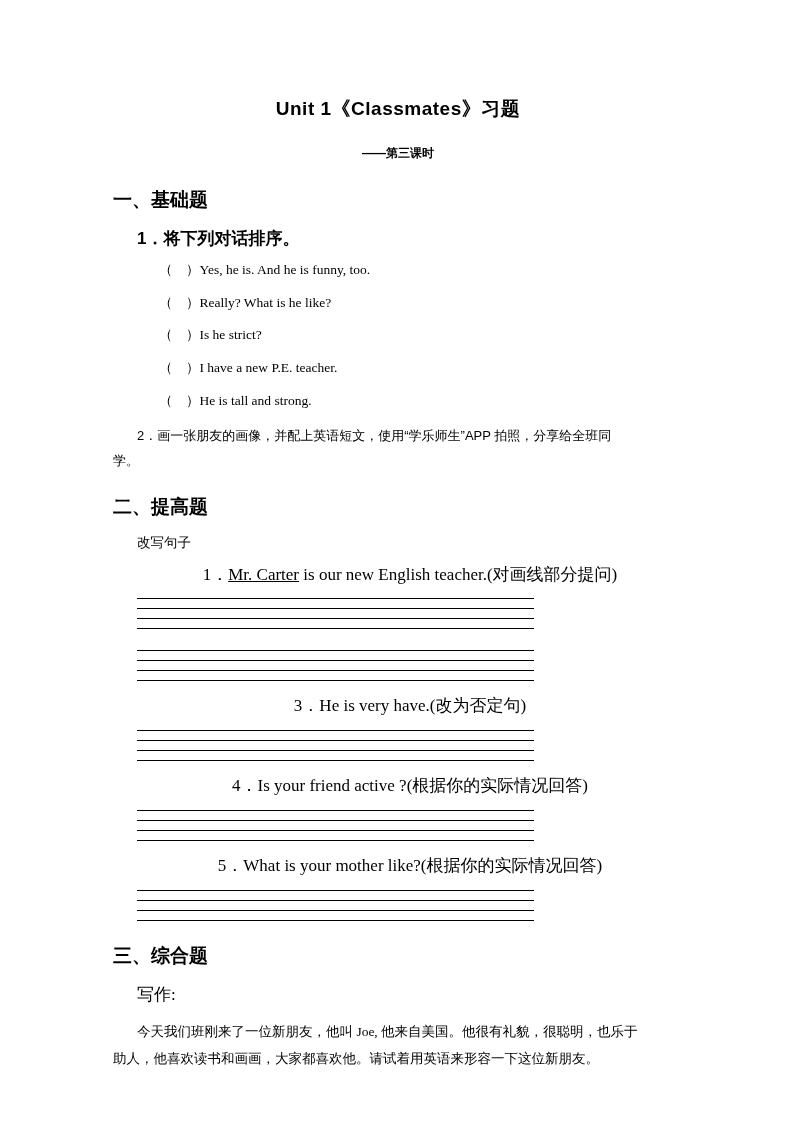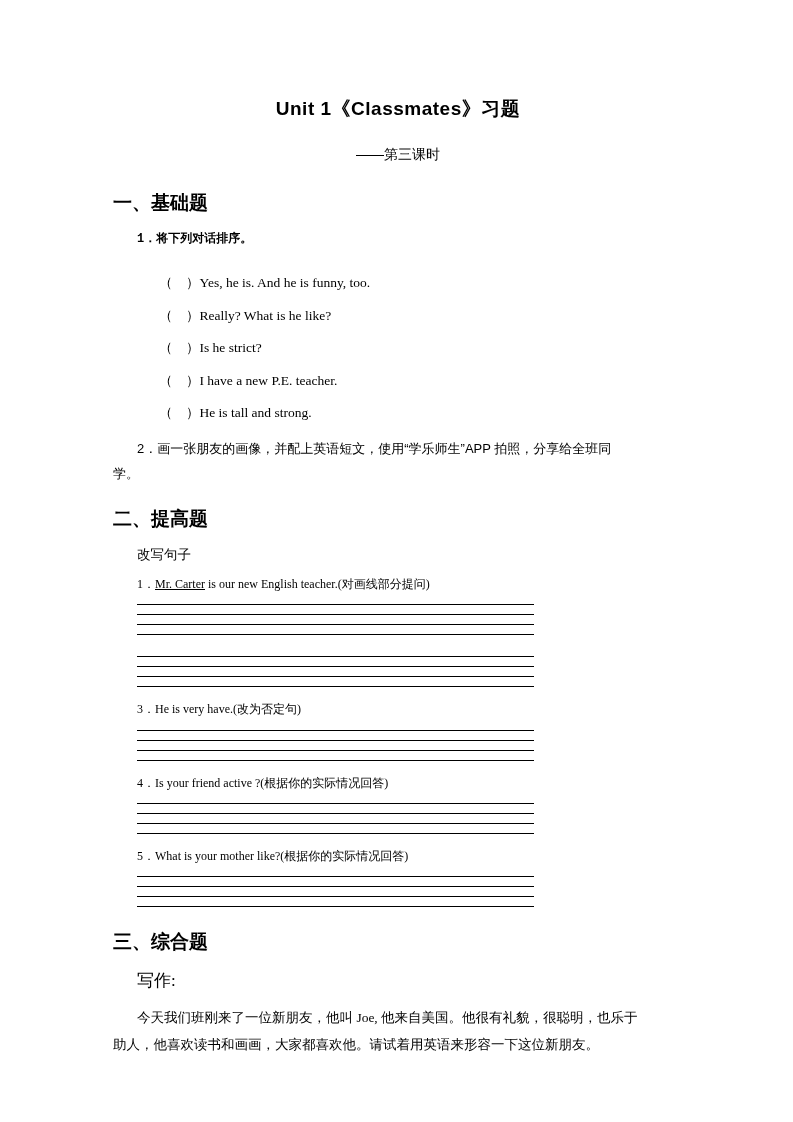--- a/index.html
+++ b/index.html
@@ -33,37 +33,37 @@
     font-family: "Liberation Sans", sans-serif;
     font-weight: bold;
     font-size: 19px;
     text-align: center;
     letter-spacing: 0.5px;
     margin: 0 0 22px 0;
     line-height: 1.4;
   }
   .doc-subtitle {
     font-family: "Liberation Sans", sans-serif;
-    font-weight: normal;
-    font-size: 14px;
+    font-weight: bold;
+    font-size: 12px;
     text-align: center;
     margin: 0 0 26px 0;
     line-height: 1.4;
   }
   .section-head {
     font-family: "Liberation Sans", sans-serif;
     font-weight: bold;
     font-size: 19px;
     margin: 0 0 14px 0;
   }
   .q-bold {
-    font-family: Liberation Mono, monospace;
-    font-weight: bold;
-    font-size: 12px;
-    margin: 0 0 27px 24px;
+    font-family: Liberation Sans, sans-serif;
+    font-weight: bold;
+    font-size: 17px;
+    margin: 0 0 11px 24px;
   }
   .choice-line {
     font-size: 13.5px;
     margin: 0 0 15px 46px;
     line-height: 1.3;
   }
   .para-bold {
     font-family: "Liberation Sans", sans-serif;
     font-weight: normal;
     font-size: 13px;
@@ -74,22 +74,23 @@
     display: block;
     margin-left: -24px;
   }
   .sub-head {
     font-size: 13.5px;
     margin: 0 0 12px 24px;
     font-family: Liberation Serif, serif;
   }
   .item {
     margin: 0 0 5px 24px;
-    font-size: 12px;
+    font-size: 17px;
     line-height: 1.35;
+    text-align: center;
   }
   .item .uline {
     text-decoration: underline;
   }
   .answer-lines {
     margin: 0 0 14px 24px;
     width: 397px;
   }
   .answer-lines .ln {
     border-bottom: 1px solid #000000;

